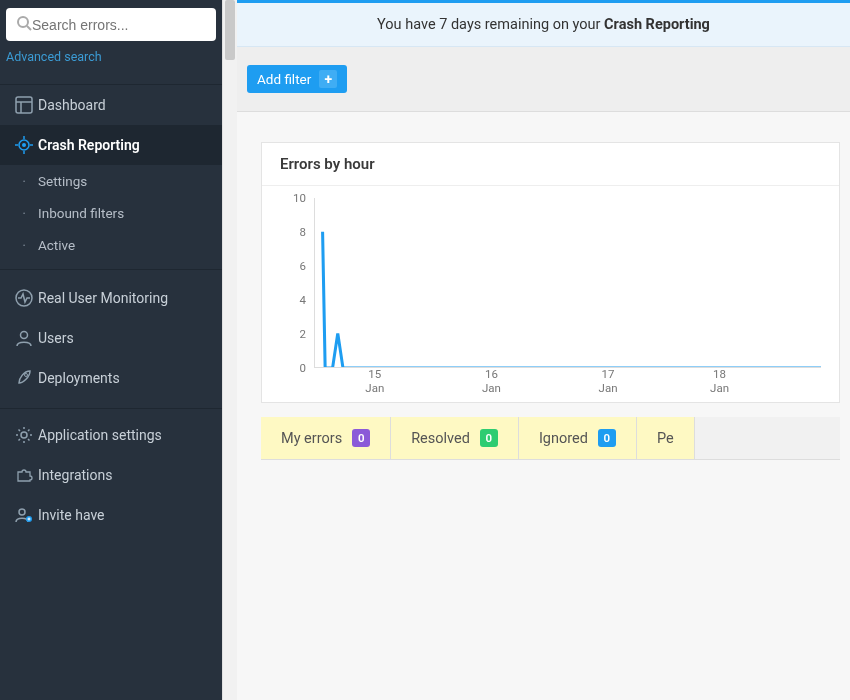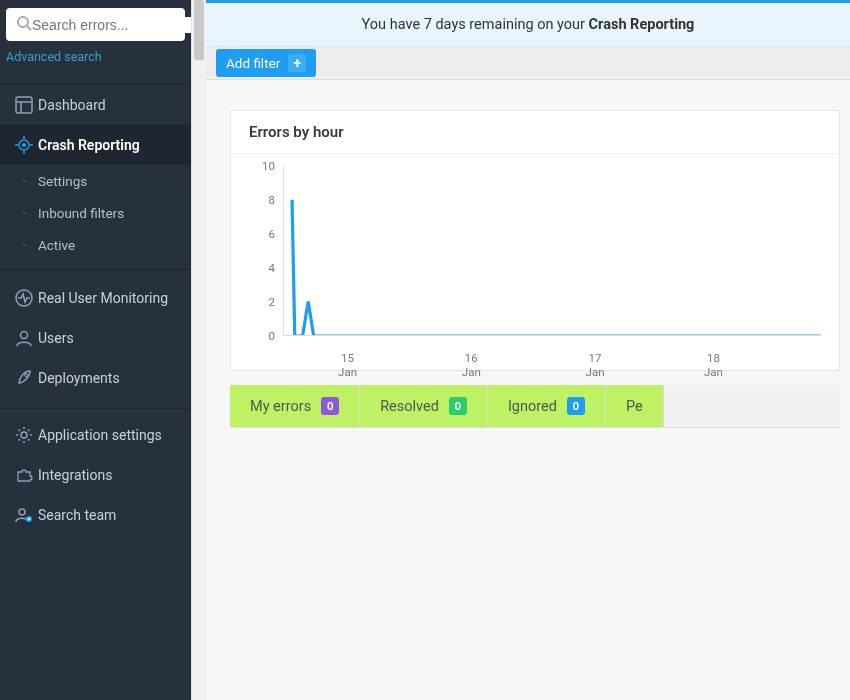--- a/index.html
+++ b/index.html
@@ -1,51 +1,51 @@
 <!DOCTYPE html>
 <html><head>
 <meta charset="utf-8">
 <style>
 * { box-sizing: border-box; margin: 0; padding: 0; }
 body { font-family: -apple-system, "Segoe UI", Roboto, sans-serif; font-size: 14px; color: #333; background: #f7f7f7; width: 850px; height: 700px; overflow: hidden; }
 .root { display: flex; height: 100%; }
-.sidebar { width: 191px; background: #27313d; color: #c8d0d8; display: flex; flex-direction: column; flex-shrink: 0; }
+.sidebar { width: 222px; background: #27313d; color: #c8d0d8; display: flex; flex-direction: column; flex-shrink: 0; }
 .search-wrap { padding: 8px 6px 4px; }
 .search-input { display: flex; align-items: center; background: #fff; border-radius: 4px; padding: 7px 10px; }
 .search-input input { border: none; outline: none; font-size: 14px; flex: 1; color: #555; }
 .adv { color: #3b9bd4; font-size: 12.5px; padding: 4px 0 10px 6px; cursor: pointer; }
 .nav { display: flex; flex-direction: column; }
 .nav-top-gap { border-top: 1px solid #1e2731; margin-top: 10px; }
 .nav-item { display: flex; align-items: center; padding: 11px 10px; cursor: pointer; }
 .nav-item .ic { width: 28px; display: flex; justify-content: center; }
 .nav-item .lbl { font-size: 14px; }
 .nav-item.active { background: #1e2731; color: #fff; font-weight: 600; }
 .sub-item { display: flex; align-items: center; padding: 8px 10px; cursor: pointer; color: #b6bec8; font-size: 13.5px; }
 .sub-item .dot { width: 28px; display: flex; justify-content: center; }
 .sub-item .dot::before { content: "•"; font-size: 8px; color: #7a8593; }
 .nav-sep { height: 1px; background: #1e2731; margin: 8px 0; }
 .bottom-group { margin-top: 10px; border-top: 1px solid #1e2731; padding-top: 6px; }
 .main { flex: 1; display: flex; flex-direction: column; overflow: hidden; }
 .topbar { height: 3px; background: #1e9df1; }
 .banner { background: #eaf4fc; color: #333; font-size: 14.5px; padding: 13px 0 13px 0; text-align: center; border-bottom: 1px solid #d7e7f4; white-space: nowrap; overflow: hidden; }
-.filters { background: #eee; border-bottom: 1px solid #ddd; padding: 2px 10px; display: flex; align-items: center; }
+.filters { background: #eee; border-bottom: 1px solid #ddd; padding: 18px 10px; display: flex; align-items: center; }
 .add-filter { background: #1e9df1; color: #fff; border-radius: 3px; padding: 5px 10px; font-size: 13.5px; display: inline-flex; align-items: center; gap: 8px; cursor: pointer; }
 .add-filter .plus { background: #3fadf4; width: 18px; height: 18px; display: flex; align-items: center; justify-content: center; border-radius: 2px; font-weight: bold; font-size: 14px; }
 .panel { background: #fff; margin: 30px 10px 14px 24px; border: 1px solid #e4e4e4; }
 .panel-title { padding: 12px 18px; font-weight: 600; font-size: 15px; color: #3a3a3a; border-bottom: 1px solid #eee; }
 .chart-body { padding: 12px 18px 4px; }
 .chart { position: relative; height: 200px; }
 .y-axis { position: absolute; left: 0; top: 0; bottom: 30px; width: 30px; }
 .y-tick { position: absolute; right: 4px; transform: translateY(-50%); font-size: 11.5px; color: #777; }
 .plot { position: absolute; left: 34px; right: 0; top: 0; bottom: 30px; border-left: 1px solid #ddd; border-bottom: 1px solid #ddd; }
 .x-axis { position: absolute; left: 34px; right: 0; bottom: 0; height: 30px; }
-.x-tick { position: absolute; top: 16px; transform: translateX(-50%); text-align: center; font-size: 11.5px; color: #777; line-height: 1.2; }
+.x-tick { position: absolute; top: 0; transform: translateX(-50%); text-align: center; font-size: 11.5px; color: #777; line-height: 1.2; }
 svg.line { position: absolute; left: 0; top: 0; width: 100%; height: 100%; }
 .tabs-row { display: flex; border-bottom: 1px solid #ddd; background: #f1f1f1; margin: 0 10px 0 24px; }
-.tab { padding: 12px 20px; display: flex; align-items: center; gap: 10px; font-size: 14.5px; color: #555; cursor: pointer; border-right: 1px solid #ddd; background: #bef264; white-space: nowrap; }
+.tab { padding: 12px 20px; display: flex; align-items: center; gap: 10px; font-size: 14.5px; color: #555; cursor: pointer; border-right: 1px solid #ddd; background: #fef9c3; white-space: nowrap; }
 .tab.active { background: #fff; border-top: 3px solid #1e9df1; margin-top: -1px; padding-top: 10px; font-weight: 600; color: #333; }
 .badge { display: inline-flex; align-items: center; justify-content: center; min-width: 18px; height: 18px; padding: 0 5px; border-radius: 3px; font-size: 11.5px; font-weight: 600; color: #fff; }
 .table { margin: 0 10px 0 24px; background: #fff; }
 .thead, .trow { display: flex; align-items: center; padding: 12px 14px; border-bottom: 1px solid #eee; }
 .thead { font-weight: 600; color: #444; }
 .col-check { width: 28px; }
 .col-msg { flex: 1; overflow: hidden; text-overflow: ellipsis; white-space: nowrap; }
 .col-last { width: 50px; text-align: left; white-space: nowrap; }
 .trow .col-msg a { color: #1e9df1; text-decoration: none; }
 .trow .col-last { color: #d9534f; }
@@ -159,21 +159,21 @@
       <div class="nav-item">
         <span class="ic">
             <svg width="18" height="18" viewBox="0 0 18 18">
               <circle cx="7" cy="6" r="3" stroke="#8fa0ae" stroke-width="1.5" fill="none"></circle>
               <path d="M1,16 C1,11 13,11 13,16" stroke="#8fa0ae" stroke-width="1.5" fill="none"></path>
               <circle cx="14" cy="13" r="3" fill="#1e9df1"></circle>
               <line x1="14" y1="11.5" x2="14" y2="14.5" stroke="#fff"></line>
               <line x1="12.5" y1="13" x2="15.5" y2="13" stroke="#fff"></line>
             </svg>
           </span>
-        <span class="lbl">Search team</span>
+        <span class="lbl">Invite have</span>
       </div>
     </div>
   </aside>
 
   <div class="scroll-gutter">
       <div class="scroll-thumb"></div>
     </div>
 
   <main class="main">
     <div class="topbar"></div>

